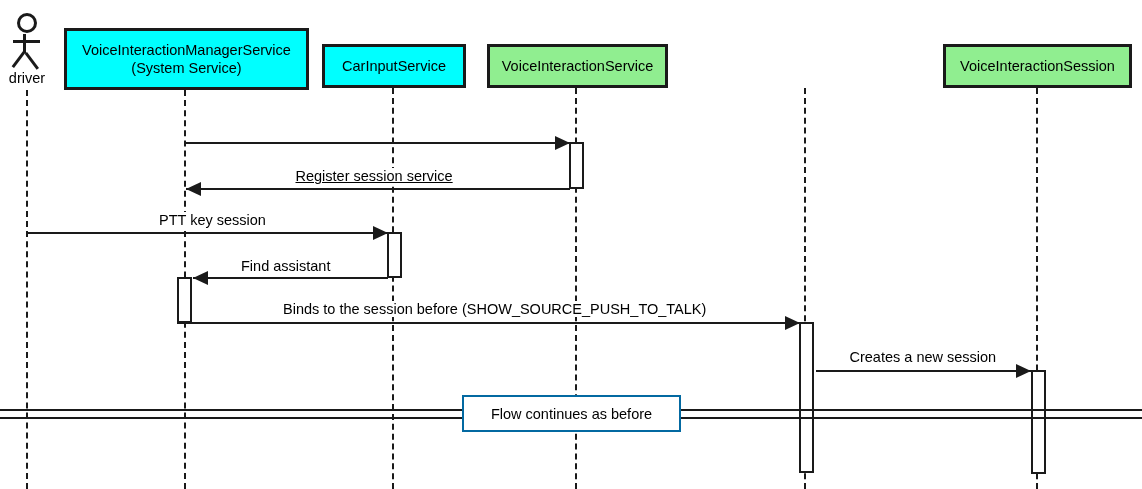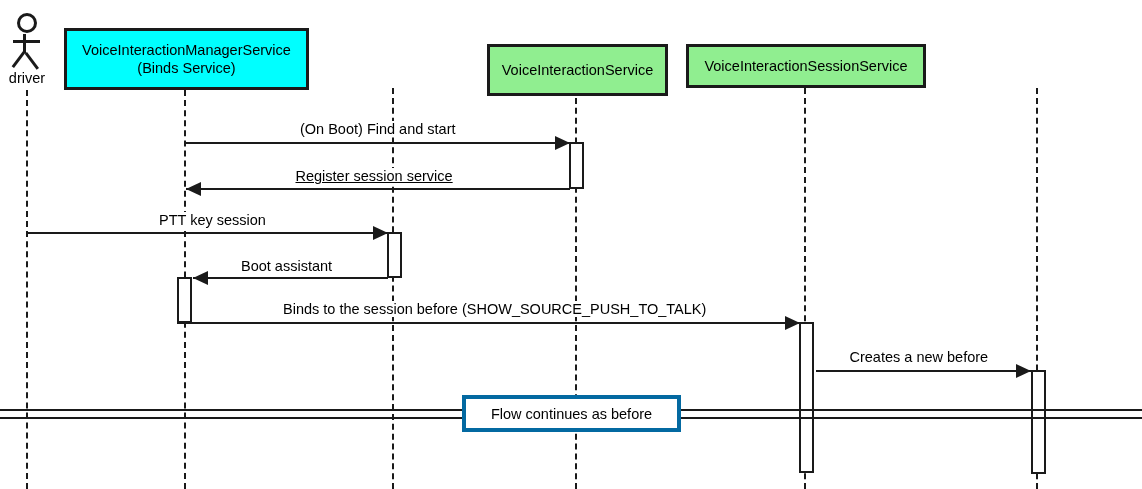--- a/index.html
+++ b/index.html
@@ -109,21 +109,21 @@
   .divider-line {
     position: absolute;
     left: 0;
     width: 1142px;
     height: 0;
     border-top: 2px solid #1a1a1a;
   }
   .divider-box {
     position: absolute;
     box-sizing: border-box;
-    border: 4px solid #0369a1;
+    border: 2px solid #0369a1;
     background: #ffffff;
     display: flex;
     align-items: center;
     justify-content: center;
     font-size: 14.5px;
     color: #000000;
     white-space: nowrap;
   }
 </style>
 </head>
@@ -136,58 +136,62 @@
       <div class="stroke" style="left: 13px; top: 40px; width: 27px; height: 3px; transform: rotate(0deg);"></div>
       <div class="stroke" style="left: 26px; top: 52px; width: 20px; height: 3px; transform: rotate(126.87deg);"></div>
       <div class="stroke" style="left: 27px; top: 52px; width: 20px; height: 3px; transform: rotate(53.1301deg);"></div>
       <div class="actor-label" style="left: -13px; top: 70px; width: 80px;">driver</div>
     </div>
     <div class="lifeline" style="left: 26px; top: 90px; height: 399px;"></div>
     <div class="lifeline" style="left: 184px; top: 90px; height: 399px;"></div>
     <div class="participant" style="left: 64px; top: 28px; width: 245px; height: 62px; background: rgb(0, 255, 255);">
       <div>
         <div>VoiceInteractionManagerService</div>
-        <div>(Binds Service)</div>
+        <div>(System Service)</div>
       </div>
     </div>
     <div class="lifeline" style="left: 392px; top: 88px; height: 401px;"></div>
+    <div class="participant" style="left: 322px; top: 44px; width: 144px; height: 44px; background: rgb(0, 255, 255);">
+      <div>
+        <div>CarInputService</div>
+      </div>
+    </div>
     <div class="lifeline" style="left: 575px; top: 88px; height: 401px;"></div>
-    <div class="participant" style="left: 487px; top: 44px; width: 181px; height: 52px; background: rgb(144, 238, 144);">
+    <div class="participant" style="left: 487px; top: 44px; width: 181px; height: 44px; background: rgb(144, 238, 144);">
       <div>
         <div>VoiceInteractionService</div>
       </div>
     </div>
     <div class="lifeline" style="left: 804px; top: 88px; height: 401px;"></div>
-    <div class="participant" style="left: 686px; top: 44px; width: 240px; height: 44px; background: rgb(144, 238, 144);">
+    <div class="lifeline" style="left: 1036px; top: 88px; height: 401px;"></div>
+    <div class="participant" style="left: 943px; top: 44px; width: 189px; height: 44px; background: rgb(144, 238, 144);">
       <div>
-        <div>VoiceInteractionSessionService</div>
+        <div>VoiceInteractionSession</div>
       </div>
     </div>
-    <div class="lifeline" style="left: 1036px; top: 88px; height: 401px;"></div>
     <div class="activation" style="left: 569px; top: 142px; width: 15px; height: 47px;"></div>
     <div class="activation" style="left: 387px; top: 232px; width: 15px; height: 46px;"></div>
     <div class="activation" style="left: 177px; top: 277px; width: 15px; height: 46px;"></div>
     <div class="activation" style="left: 799px; top: 322px; width: 15px; height: 151px;"></div>
     <div class="activation" style="left: 1031px; top: 370px; width: 15px; height: 104px;"></div>
     <div class="msg-line" style="left: 185px; top: 142px; width: 385px;"></div>
     <div class="arrow-head arrow-right" style="left: 555px; top: 136px;"></div>
-    <div class="msg-label" style="left: 297px; top: 121px; transform: translateX(0px);">(On Boot) Find and start</div>
     <div class="msg-line" style="left: 186px; top: 188px; width: 384px;"></div>
     <div class="arrow-head arrow-left" style="left: 186px; top: 182px;"></div>
     <div class="msg-label" style="left: 292.5px; top: 168px; transform: translateX(0px); text-decoration: underline;">Register session service</div>
     <div class="msg-line" style="left: 27px; top: 232px; width: 361px;"></div>
     <div class="arrow-head arrow-right" style="left: 373px; top: 226px;"></div>
     <div class="msg-label" style="left: 156px; top: 212px; transform: translateX(0px);">PTT key session</div>
     <div class="msg-line" style="left: 193px; top: 277px; width: 195px;"></div>
     <div class="arrow-head arrow-left" style="left: 193px; top: 271px;"></div>
-    <div class="msg-label" style="left: 238px; top: 258px; transform: translateX(0px);">Boot assistant</div>
+    <div class="msg-label" style="left: 238px; top: 258px; transform: translateX(0px);">Find assistant</div>
     <div class="msg-line" style="left: 177px; top: 322px; width: 623px;"></div>
     <div class="arrow-head arrow-right" style="left: 785px; top: 316px;"></div>
     <div class="msg-label" style="left: 280px; top: 301px; transform: translateX(0px);">Binds to the session before (SHOW_SOURCE_PUSH_TO_TALK)</div>
     <div class="msg-line" style="left: 816px; top: 370px; width: 215px;"></div>
     <div class="arrow-head arrow-right" style="left: 1016px; top: 364px;"></div>
-    <div class="msg-label" style="left: 846.5px; top: 349px; transform: translateX(0px);">Creates a new before</div>
+    <div class="msg-label" style="left: 846.5px; top: 349px; transform: translateX(0px);">Creates a new session</div>
     <div class="divider-line" style="top: 409px;"></div>
     <div class="divider-line" style="top: 417px;"></div>
     <div class="divider-box" style="left: 462px; top: 395px; width: 219px; height: 37px;">
       <div>Flow continues as before</div>
     </div>
   </div>
 
 </body></html>

